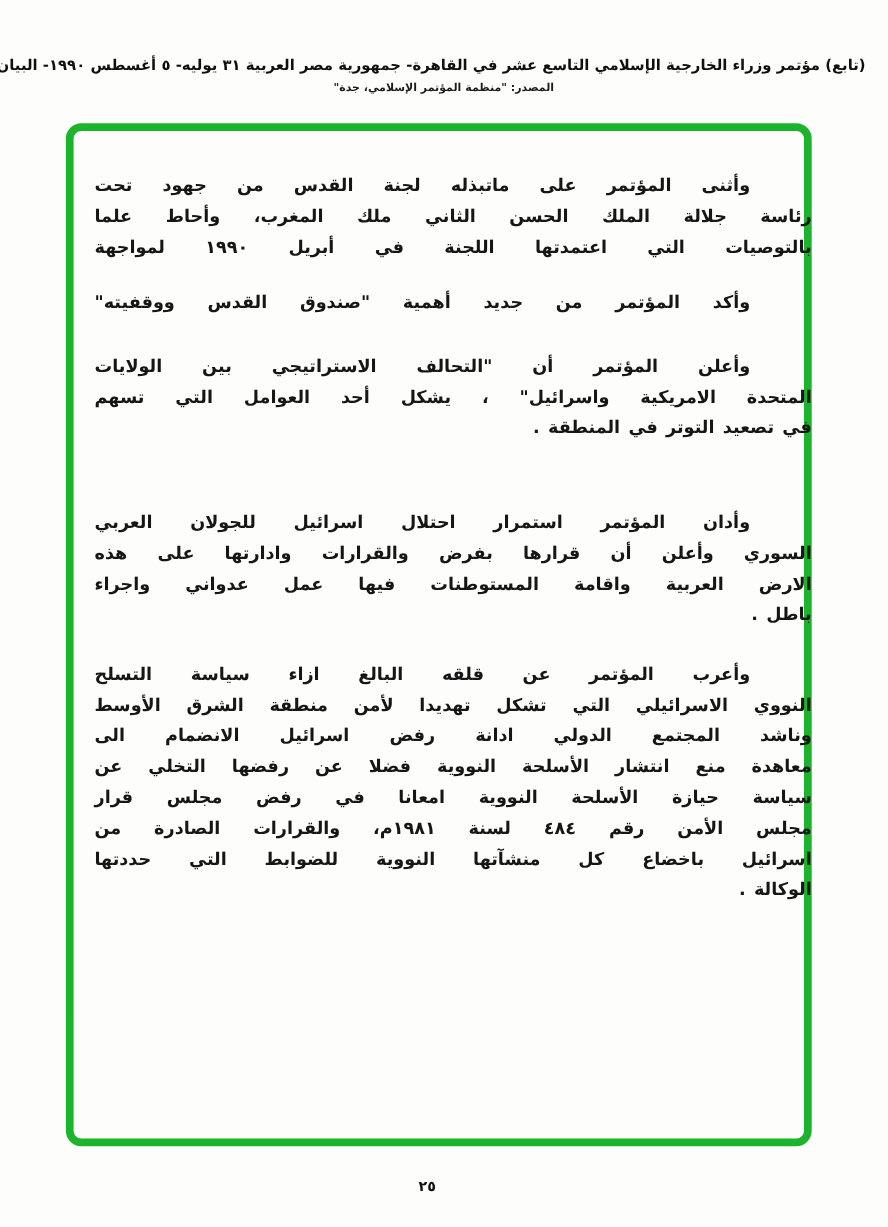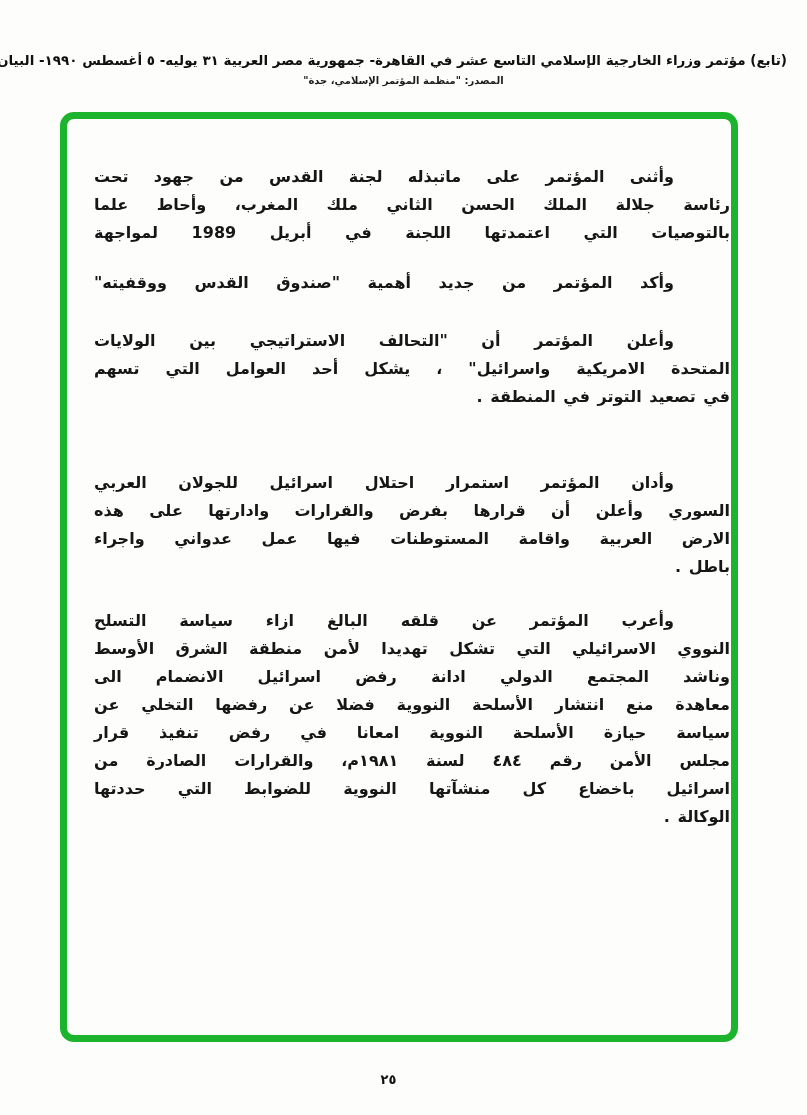--- a/index.html
+++ b/index.html
@@ -50,21 +50,21 @@
     background: transparent;
   }
   
   .body-text {
     position: absolute;
     top: 155px;
     left: 86px;
     width: 652px;
     color: #161616;
   }
-  .para { margin: 8px; }
+  .para { margin: 0; }
   .para + .para { margin-top: 22px; }
   .para:nth-child(3) { margin-top: 30px; }
   .para:nth-child(4) { margin-top: 58px; }
   .para:nth-child(5) { margin-top: 26px; }
   .line {
     font-size: 16px;
     font-weight: bold;
     line-height: 28px;
     text-align: justify;
     text-align-last: justify;
@@ -94,42 +94,42 @@
     <div class="header-line1">(تابع) مؤتمر وزراء الخارجية الإسلامي التاسع عشر في القاهرة- جمهورية مصر العربية ٣١ يوليه- ٥ أغسطس ١٩٩٠- البيان الختامي</div>
     <div class="header-line2">المصدر: "منظمة المؤتمر الإسلامي، جدة"</div>
   </div>
 
   <div class="frame" style="border-color: rgb(28, 179, 45);"></div>
 
   <div class="body-text" id="paragraphs">
       <div class="para">
         <div class="line first">وأثنى المؤتمر على ماتبذله لجنة القدس من جهود تحت</div>
         <div class="line">رئاسة جلالة الملك الحسن الثاني ملك المغرب، وأحاط علما</div>
-        <div class="line">بالتوصيات التي اعتمدتها اللجنة في أبريل 1989 لمواجهة</div>
+        <div class="line">بالتوصيات التي اعتمدتها اللجنة في أبريل ١٩٩٠ لمواجهة</div>
       </div>
       <div class="para">
         <div class="line first">وأكد المؤتمر من جديد أهمية "صندوق القدس ووقفيته"</div>
       </div>
       <div class="para">
         <div class="line first">وأعلن المؤتمر أن "التحالف الاستراتيجي بين الولايات</div>
         <div class="line">المتحدة الامريكية واسرائيل" ، يشكل أحد العوامل التي تسهم</div>
         <div class="line last">في تصعيد التوتر في المنطقة .</div>
       </div>
       <div class="para">
         <div class="line first">وأدان المؤتمر استمرار احتلال اسرائيل للجولان العربي</div>
         <div class="line">السوري وأعلن أن قرارها بفرض والقرارات وادارتها على هذه</div>
         <div class="line">الارض العربية واقامة المستوطنات فيها عمل عدواني واجراء</div>
         <div class="line last">باطل .</div>
       </div>
       <div class="para">
         <div class="line first">وأعرب المؤتمر عن قلقه البالغ ازاء سياسة التسلح</div>
         <div class="line">النووي الاسرائيلي التي تشكل تهديدا لأمن منطقة الشرق الأوسط</div>
         <div class="line">وناشد المجتمع الدولي ادانة رفض اسرائيل الانضمام الى</div>
         <div class="line">معاهدة منع انتشار الأسلحة النووية فضلا عن رفضها التخلي عن</div>
-        <div class="line">سياسة حيازة الأسلحة النووية امعانا في رفض تنفيذ قرار</div>
+        <div class="line">سياسة حيازة الأسلحة النووية امعانا في رفض مجلس قرار</div>
         <div class="line">مجلس الأمن رقم ٤٨٤ لسنة ١٩٨١م، والقرارات الصادرة من</div>
         <div class="line">اسرائيل باخضاع كل منشآتها النووية للضوابط التي حددتها</div>
         <div class="line last">الوكالة .</div>
       </div>
     </div>
 
   <div class="page-number">٢٥</div>
 
 </div>
 

